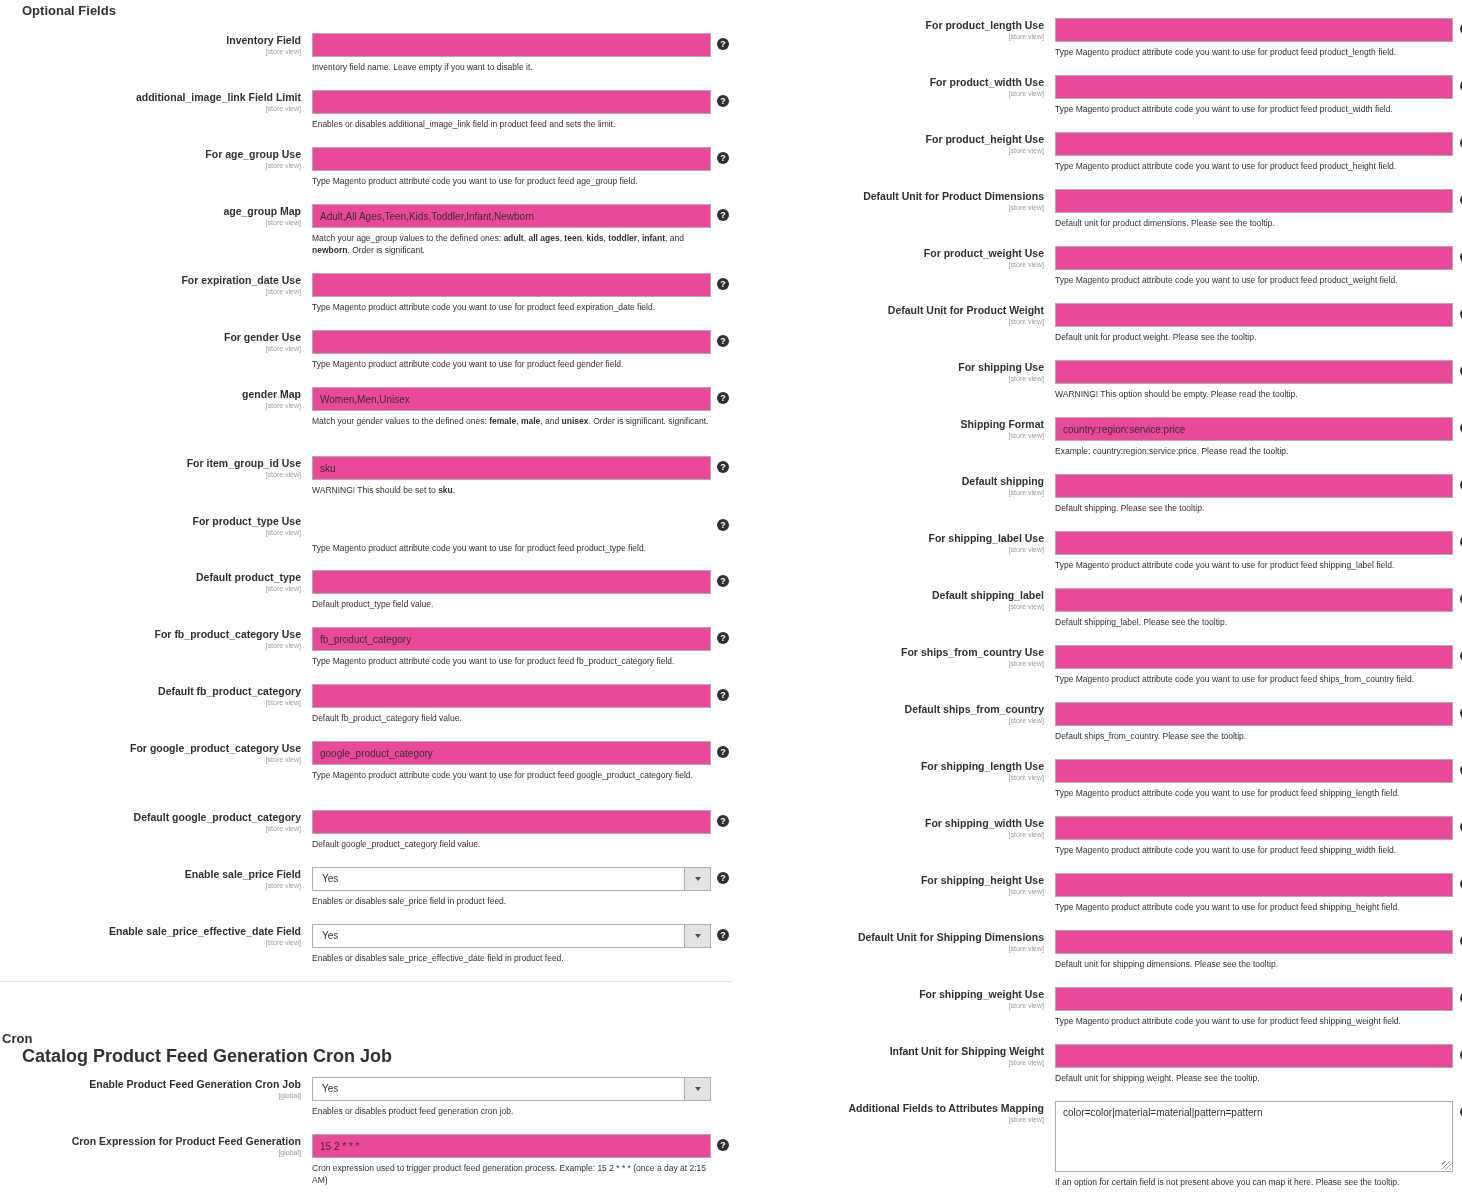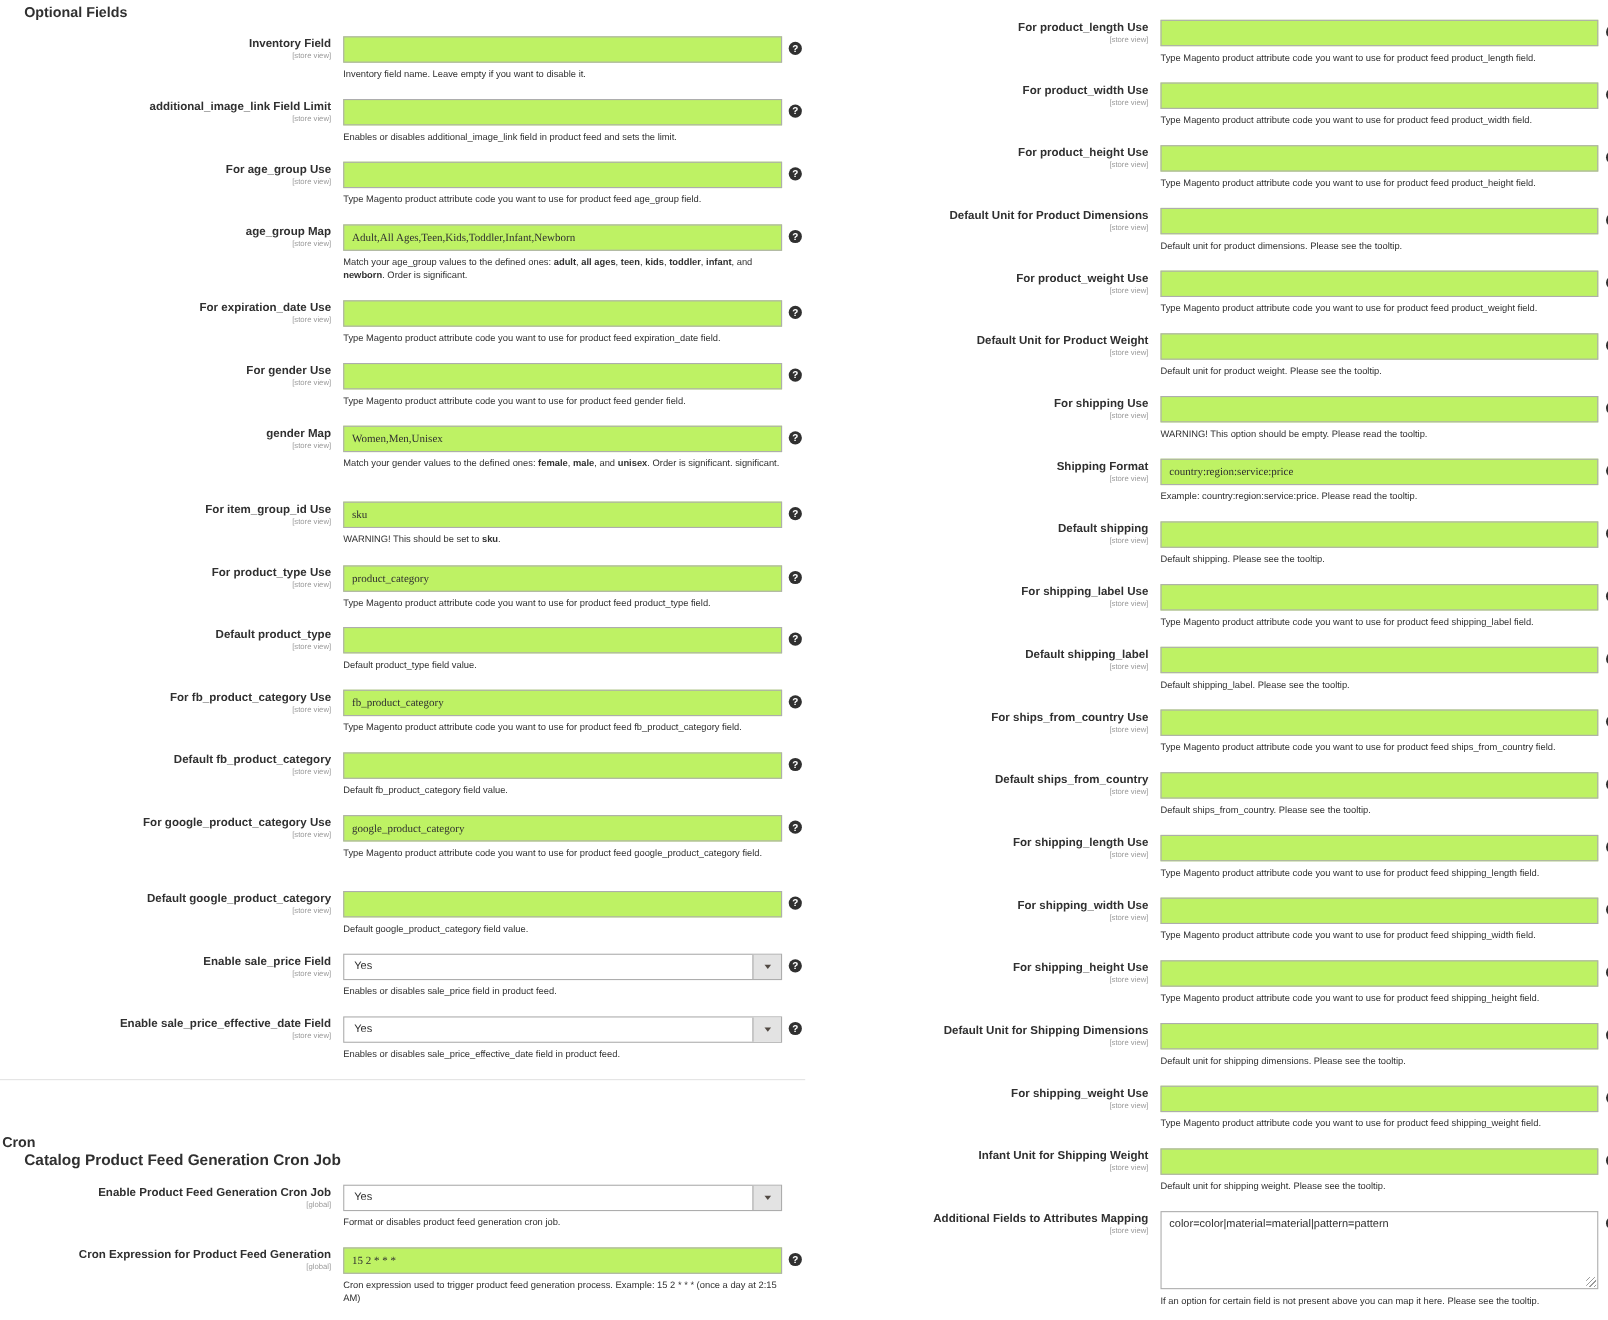--- a/index.html
+++ b/index.html
@@ -2,37 +2,37 @@
 <html><head>
 <meta charset="utf-8">
 <style>
   * { box-sizing: border-box; margin: 0; padding: 0; }
   html, body { width: 1462px; height: 1200px; background: #ffffff; overflow: hidden; }
   body { position: relative; font-family: "Liberation Sans", "DejaVu Sans", sans-serif; color: #303030; }
 
   .heading { position: absolute; font-weight: 600; color: #303030; }
   .h-optional { left: 22px; top: 3px; font-size: 13px; }
   .h-cron { left: 2px; top: 997px; font-size: 13px; margin-top: 34px; }
-  .h-catalog { left: 22px; top: 1046px; font-size: 14px; }
+  .h-catalog { left: 22px; top: 1046px; font-size: 18px; }
 
   .separator { position: absolute; left: 0; top: 981px; width: 732px; height: 1px; background: #e3e3e3; }
 
   .row { position: absolute; height: 24px; }
   .col-left .row { left: 0; width: 740px; }
   .col-right .row { left: 12px; width: 1462px; }
 
   .label-wrap { position: absolute; top: 1px; text-align: right; }
   .col-left .label-wrap { right: 439px; width: 300px; }
   .col-right .label-wrap { right: 430px; width: 300px; }
   .label { display: block; font-size: 10.5px; font-weight: 600; color: #303030; line-height: 13px; white-space: nowrap; }
   .scope { display: block; font-size: 7px; color: #9a9a9a; line-height: 9px; white-space: nowrap; }
 
-  .field { position: absolute; top: 0; height: 24px; border: 1px solid #adadad; background: #bef264;
+  .field { position: absolute; top: 0; height: 24px; border: 1px solid #adadad; background: #ec4899;
            font-size: 10px; color: #303030; padding: 0 7px; line-height: 22px;
-           font-family: Liberation Serif, serif; outline: none; }
+           font-family: Liberation Sans, sans-serif; outline: none; }
   .col-left .field { left: 312px; width: 399px; }
   .col-right .field { left: 1043px; width: 398px; }
 
   .select { position: absolute; top: 0; height: 24px; border: 1px solid #adadad; background: #fff; }
   .col-left .select { left: 312px; width: 399px; }
   .select .sel-value { position: absolute; left: 9px; top: 0; line-height: 22px; font-size: 10px; color: #303030; }
   .select .sel-arrow { position: absolute; right: 0; top: 0; width: 26px; height: 22px; background: #e3e3e3;
                        border-left: 1px solid #adadad; }
   .select .sel-arrow::after { content: ""; position: absolute; left: 10px; top: 9px; border-left: 3px solid transparent;
                               border-right: 3px solid transparent; border-top: 4px solid #514943; }
@@ -139,21 +139,20 @@
     <input class="field" type="text" value="sku" style="">
     <span class="help">?</span>
     <div class="note"><span>WARNING! This should be set to </span><b>sku</b><span>.</span></div>
   </div>
 
   <div class="row" style="top:514px">
     <div class="label-wrap">
         <span class="label">For product_type Use</span>
         <span class="scope">[store view]</span>
       </div>
-    <input class="field" type="text" value="product_category" style="">
     <span class="help">?</span>
     <div class="note">Type Magento product attribute code you want to use for product feed product_type field.</div>
   </div>
 
   <div class="row" style="top:570px">
     <div class="label-wrap">
         <span class="label">Default product_type</span>
         <span class="scope">[store view]</span>
       </div>
     <input class="field" type="text" value="" style="">
@@ -233,21 +232,21 @@
 
   <div class="row" style="top:1077px">
     <div class="label-wrap">
         <span class="label">Enable Product Feed Generation Cron Job</span>
         <span class="scope">[global]</span>
       </div>
     <div class="select">
       <span class="sel-value">Yes</span>
       <span class="sel-arrow"></span>
     </div>
-    <div class="note">Format or disables product feed generation cron job.</div>
+    <div class="note">Enables or disables product feed generation cron job.</div>
   </div>
 
   <div class="row" style="top:1134px">
     <div class="label-wrap">
         <span class="label">Cron Expression for Product Feed Generation</span>
         <span class="scope">[global]</span>
       </div>
     <input class="field" type="text" value="15 2 * * *" style="">
     <span class="help">?</span>
     <div class="note">Cron expression used to trigger product feed generation process. Example: 15 2 * * * (once a day at 2:15 AM)</div>

